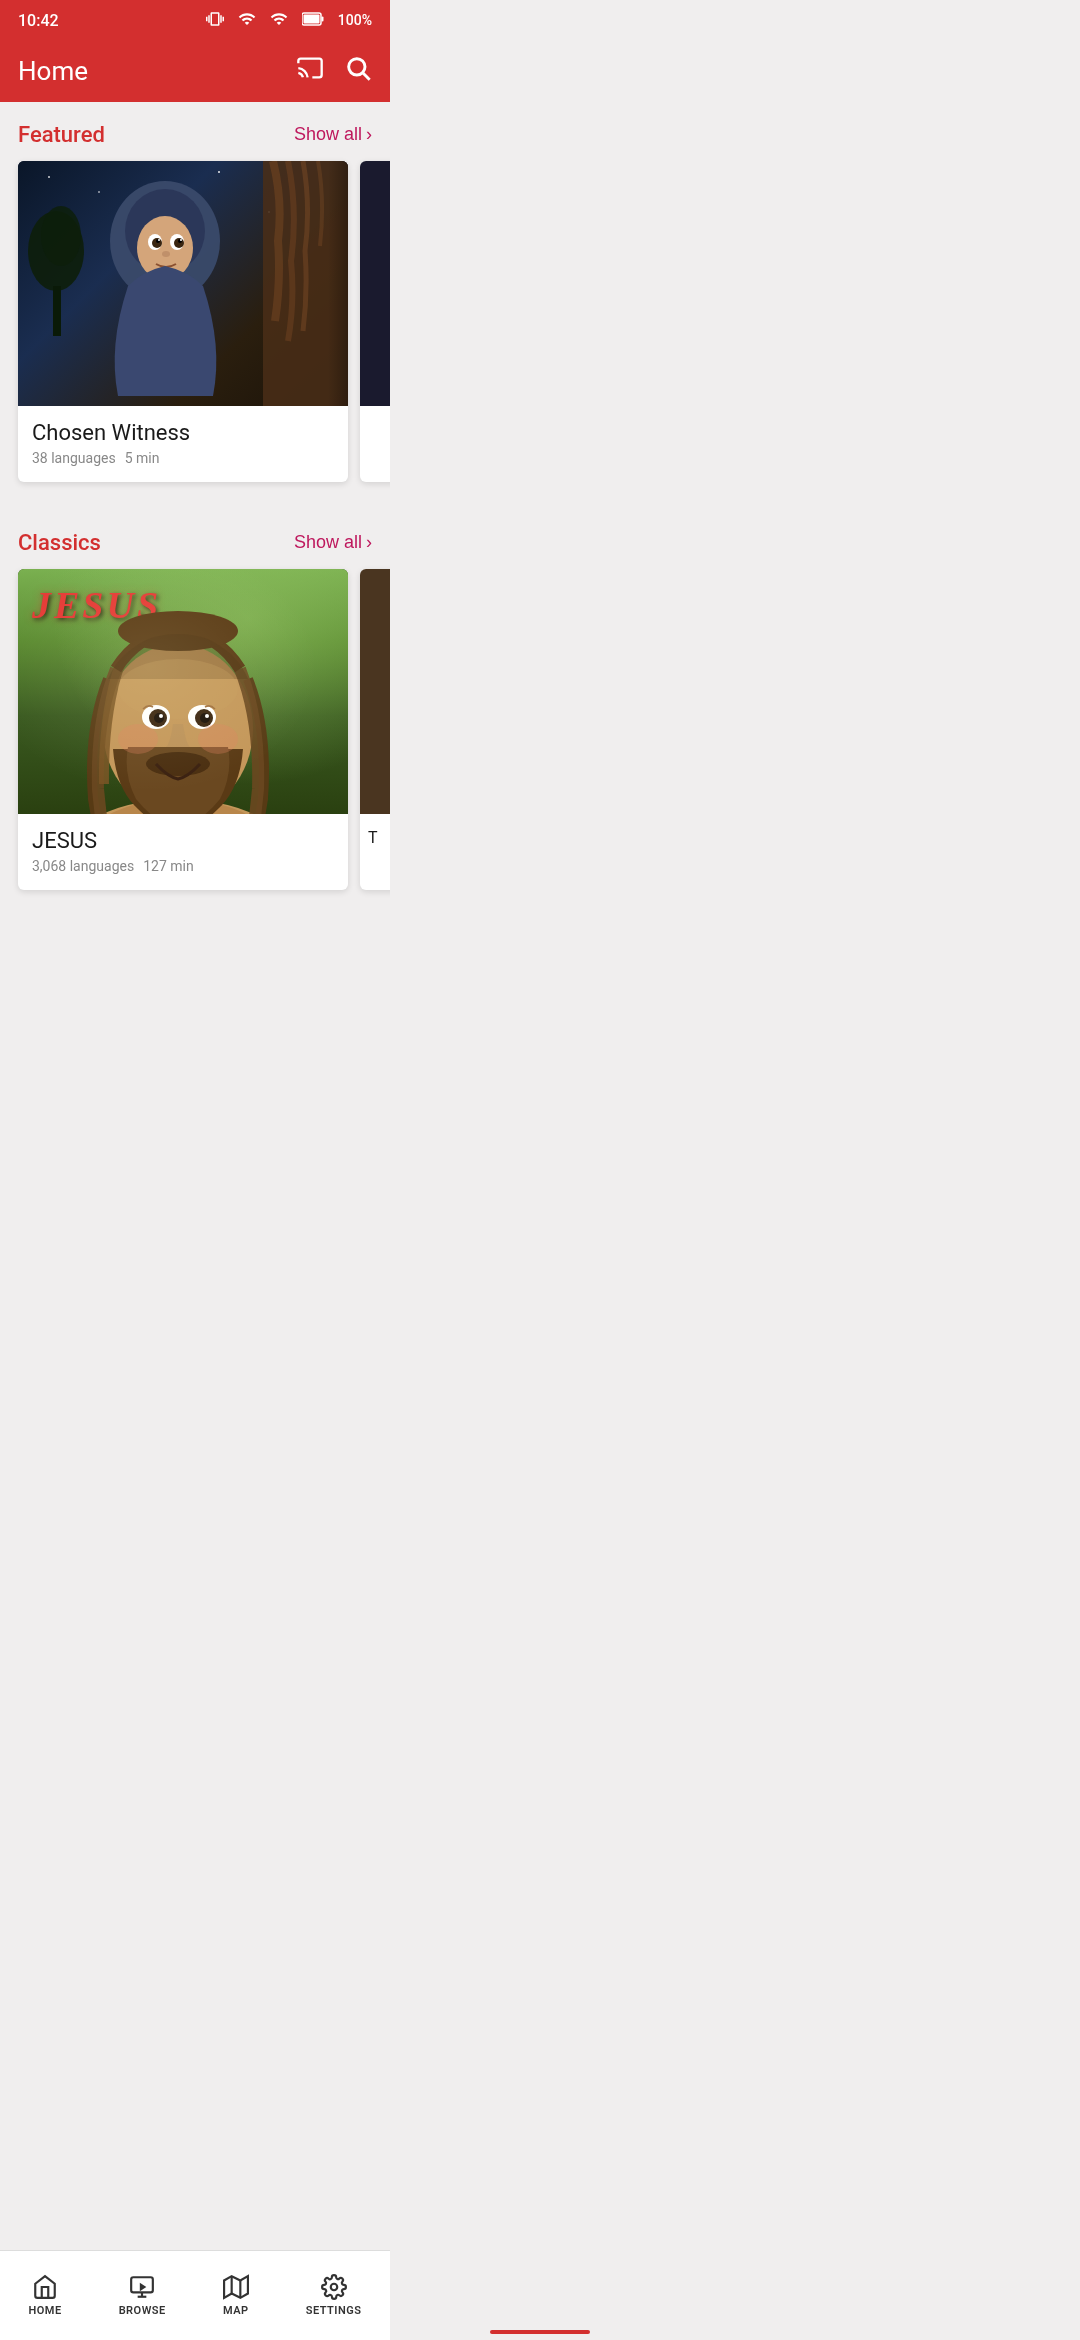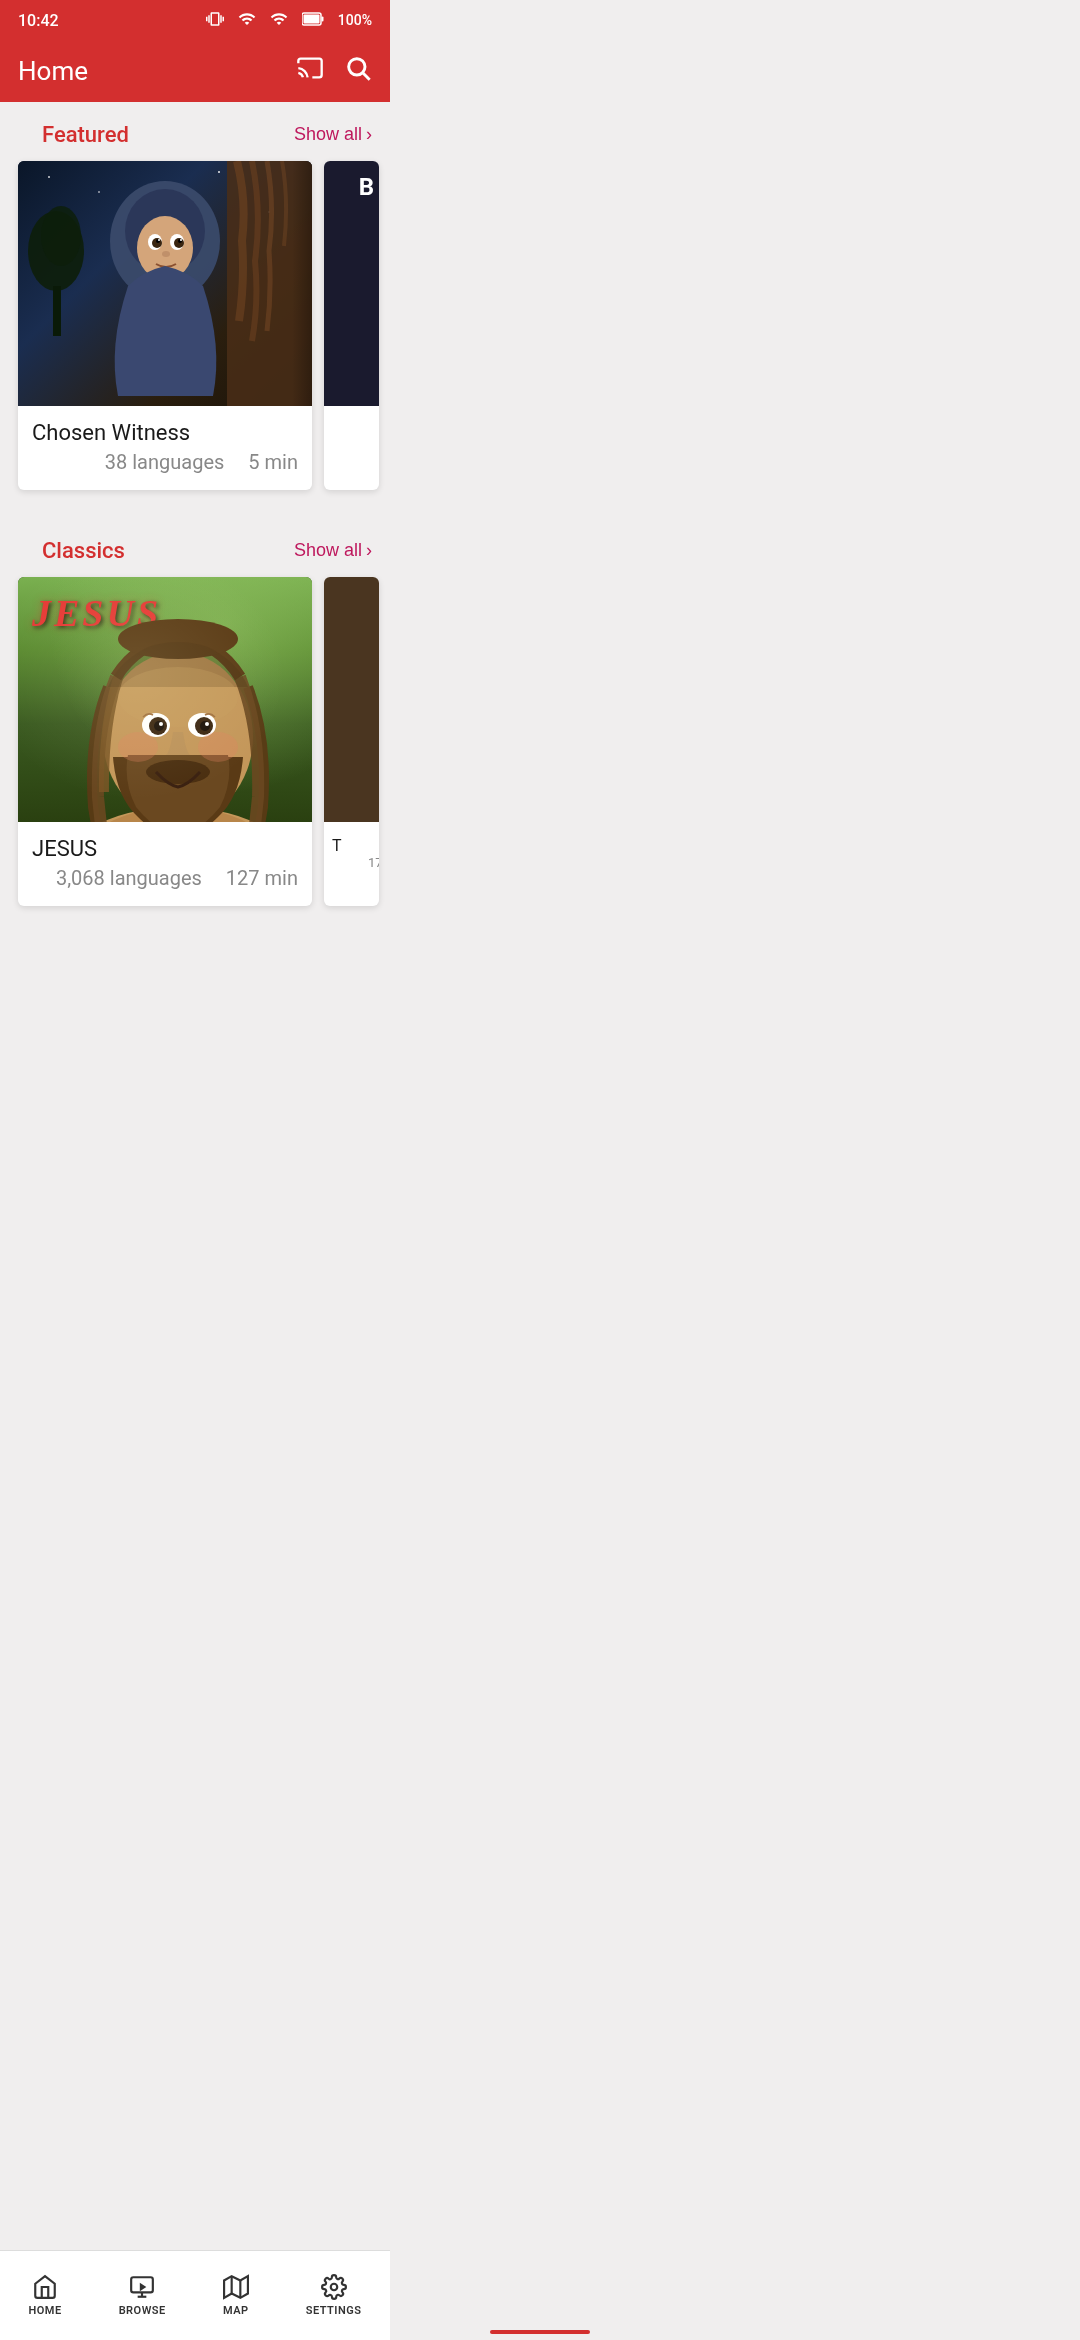--- a/index.html
+++ b/index.html
@@ -78,21 +78,20 @@
     .section-header {
       display: flex;
       align-items: center;
       justify-content: space-between;
       margin-bottom: 14px;
     }
     .section-title {
       color: #d32f2f;
       font-size: 22px;
       font-weight: 500;
-      margin-left: 24px;
     }
     .show-all-btn {
       color: #be185d;
       font-size: 18px;
       font-weight: 400;
       display: flex;
       align-items: center;
       gap: 4px;
       cursor: pointer;
       background: none;
@@ -110,37 +109,36 @@
       padding-bottom: 10px;
     }
 
     
     .media-card {
       background: white;
       border-radius: 6px;
       overflow: hidden;
       box-shadow: 0 2px 6px rgba(0,0,0,0.12);
       flex-shrink: 0;
-      width: 294px;
+      width: 330px;
     }
     .card-info {
       padding: 14px 14px 16px;
     }
     .card-title {
       font-size: 22px;
       font-weight: 400;
       color: #1a1a1a;
       margin-bottom: 5px;
     }
     .card-meta {
       color: #888;
-      font-size: 20px;
-      display: flex;
-      gap: 24px;
-      justify-content: flex-end;
+      font-size: 14px;
+      display: flex;
+      gap: 9px;
     }
 
     
     .bottom-nav {
       position: fixed;
       bottom: 0;
       left: 0;
       width: 390px;
       height: 90px;
       background: white;

